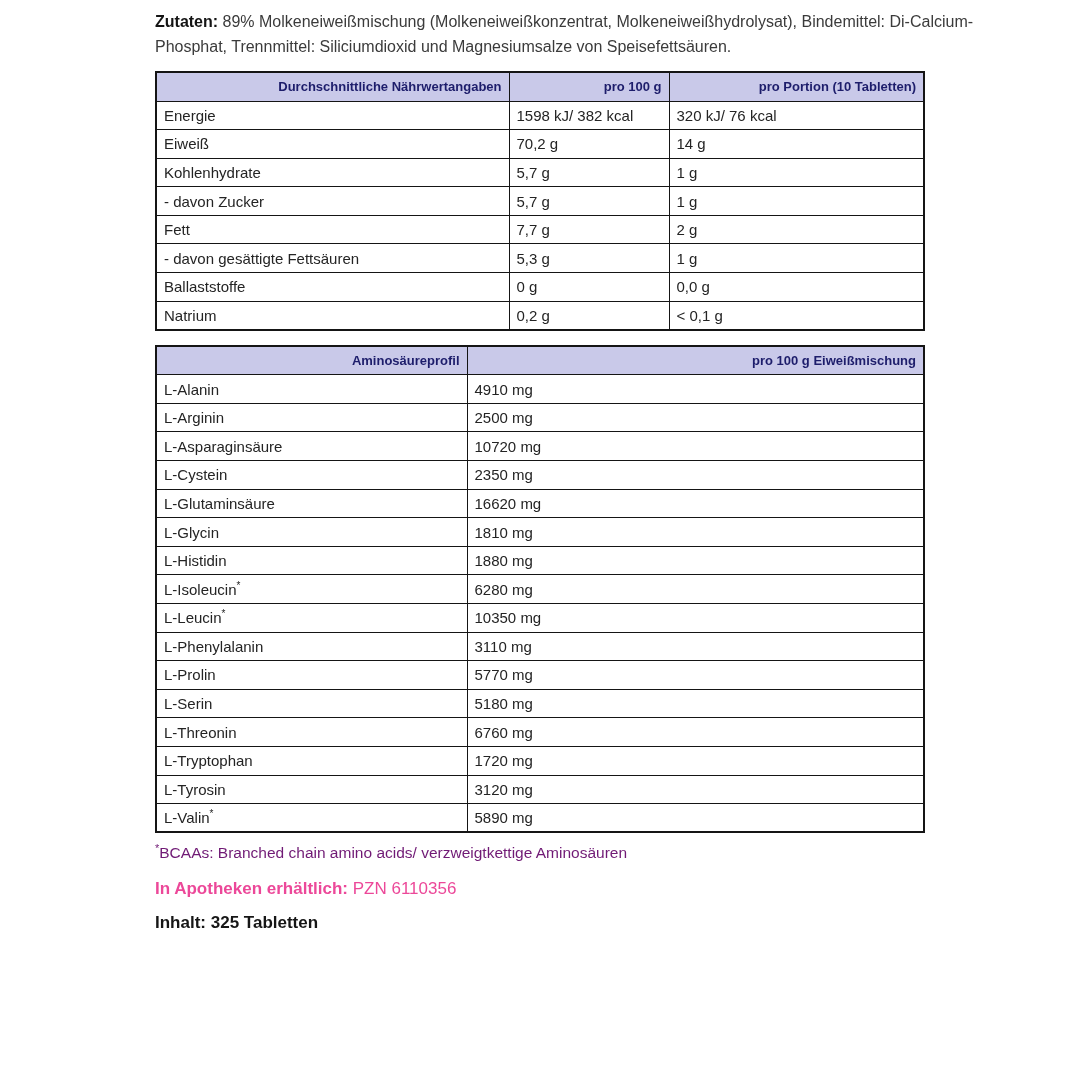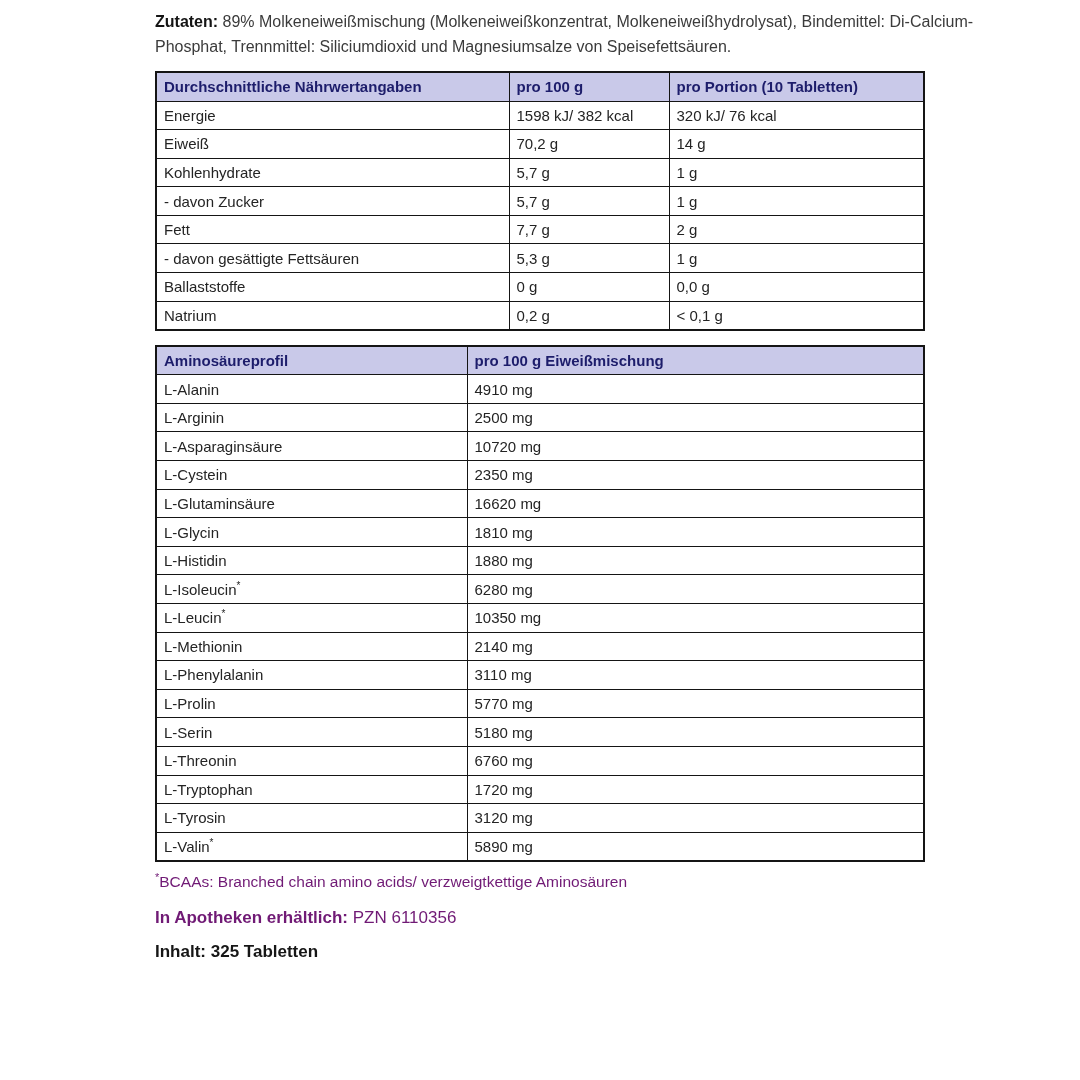--- a/index.html
+++ b/index.html
@@ -37,41 +37,42 @@
     border: 1px solid var(--line);
     padding: 0 7px;
     vertical-align: middle;
     text-align: left;
     white-space: nowrap;
     overflow: hidden;
   }
   th {
     background: var(--header-bg);
     color: var(--header-fg);
-    font-size: 15px;
+    font-size: 13px;
     font-weight: bold;
     height: 29px;
+    text-align: right;
   }
   td {
     font-size: 15px;
     color: #242424;
     height: 28.6px;
   }
   td sup { font-size: 10px; line-height: 0; }
   .amino-table-wrap { margin-top: 14px; }
   .footnote {
     margin: 9px 0 0 0;
     font-size: 15.5px;
     color: #701a75;
   }
   .footnote sup { font-size: 11px; }
   .pharmacy {
     margin: 17px 0 0 0;
     font-size: 17px;
-    color: #701a75;
+    color: #ec4899;
   }
   .pharmacy .label { font-weight: bold; }
   .inhalt {
     margin: 14px 0 12px 0;
     font-size: 17px;
     font-weight: bold;
     color: #161616;
   }
   
   .col-n1 { width: 353px; } .col-n2 { width: 160px; } .col-n3 { width: 255px; }
@@ -184,24 +185,20 @@
           </tr>
           <tr>
             <td>L-Isoleucin<sup>*</sup></td>
             <td>6280 mg</td>
           </tr>
           <tr>
             <td>L-Leucin<sup>*</sup></td>
             <td>10350 mg</td>
           </tr>
           <tr>
-            <td>L-Methionin</td>
-            <td>2140 mg</td>
-          </tr>
-          <tr>
             <td>L-Phenylalanin</td>
             <td>3110 mg</td>
           </tr>
           <tr>
             <td>L-Prolin</td>
             <td>5770 mg</td>
           </tr>
           <tr>
             <td>L-Serin</td>
             <td>5180 mg</td>

